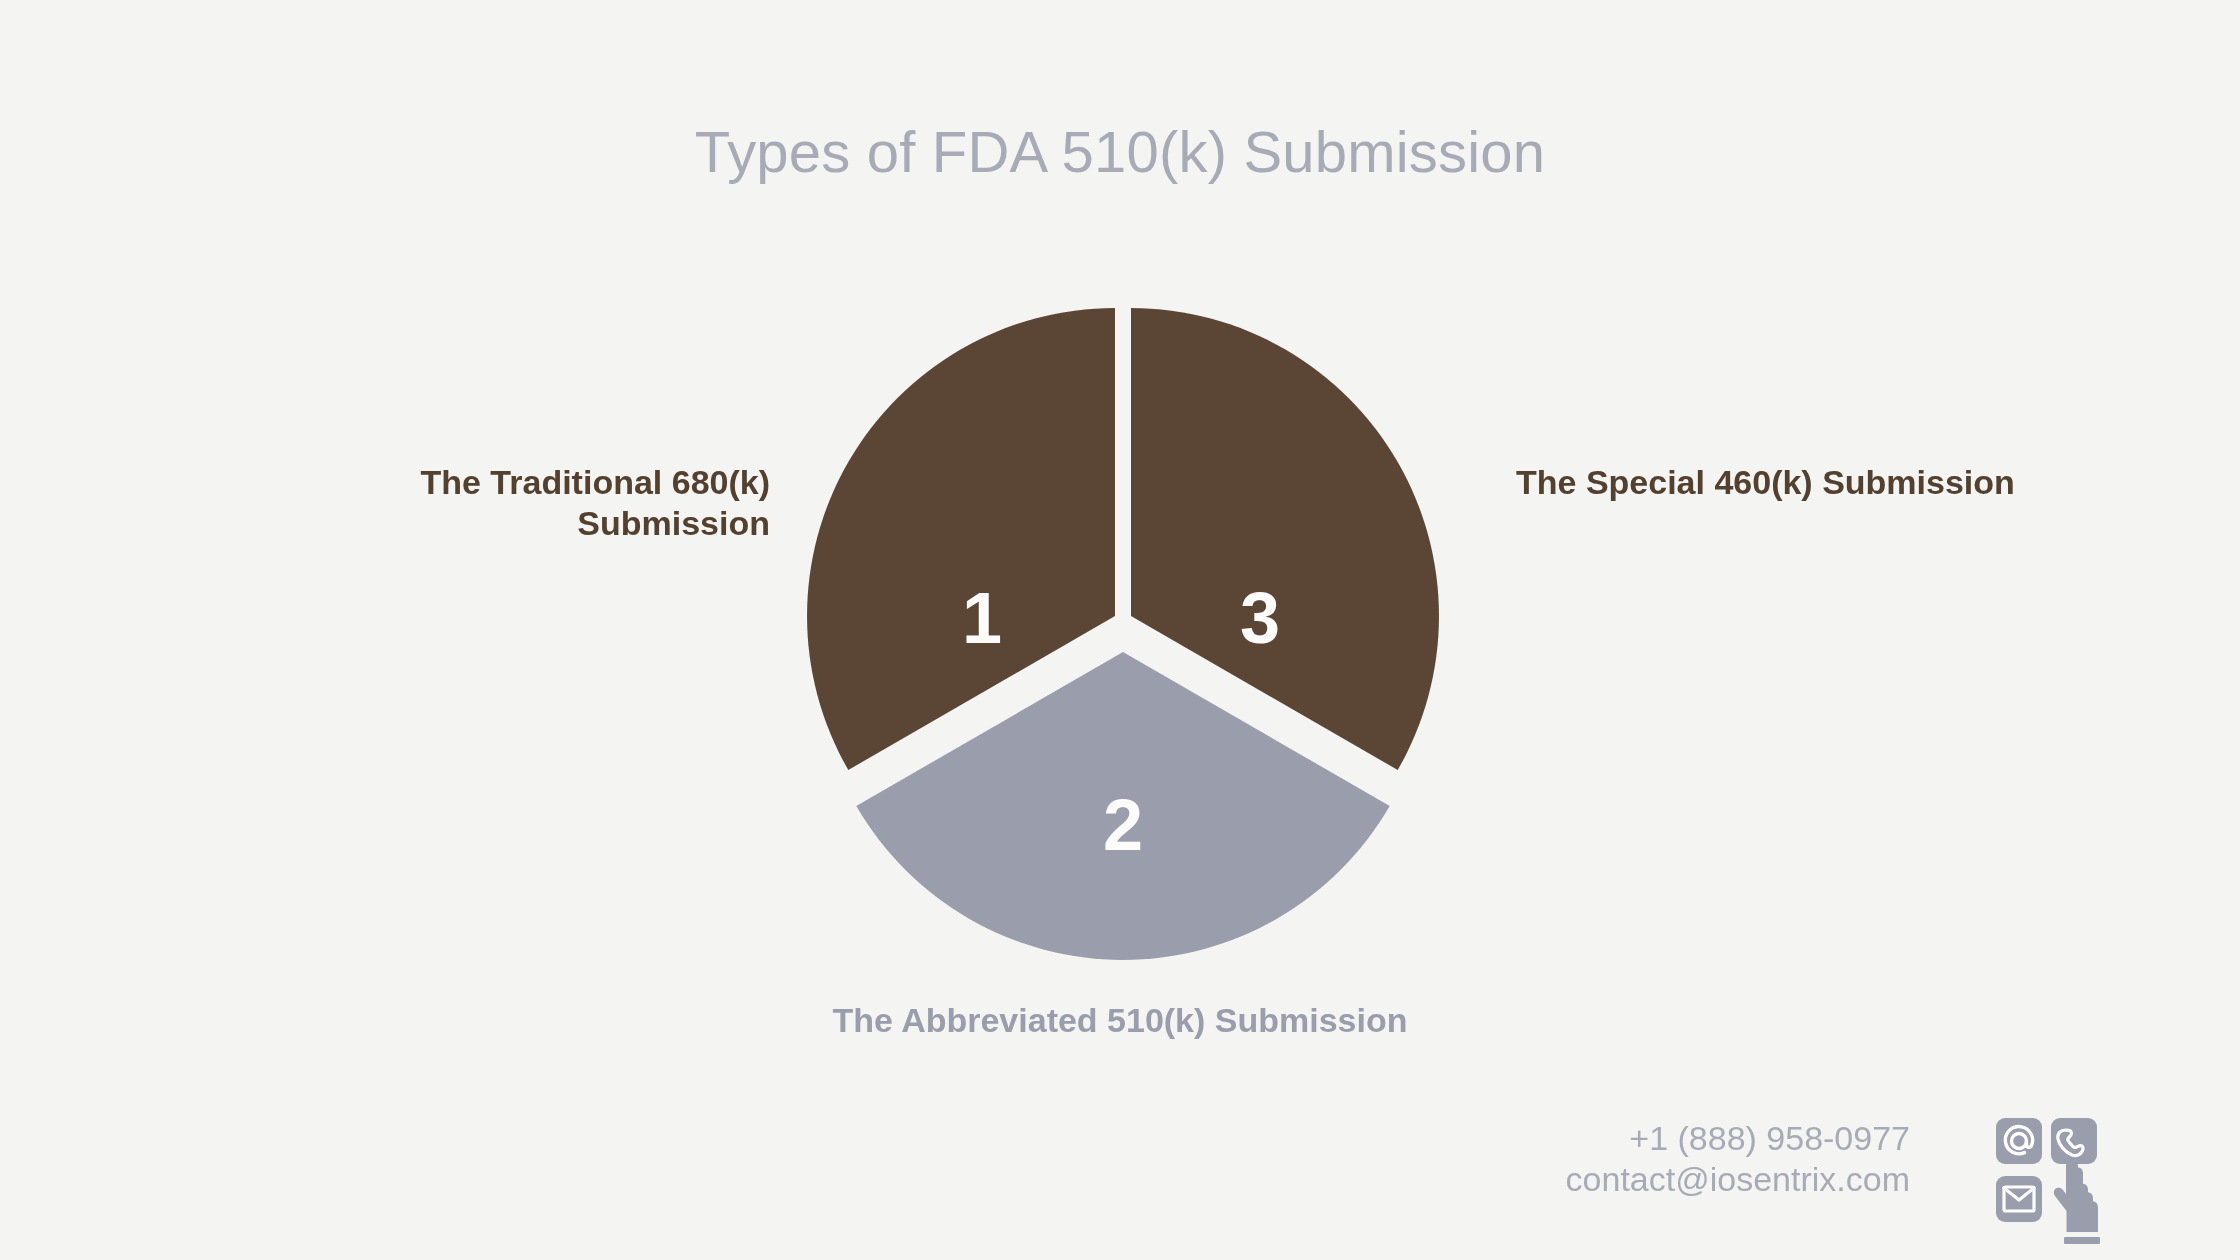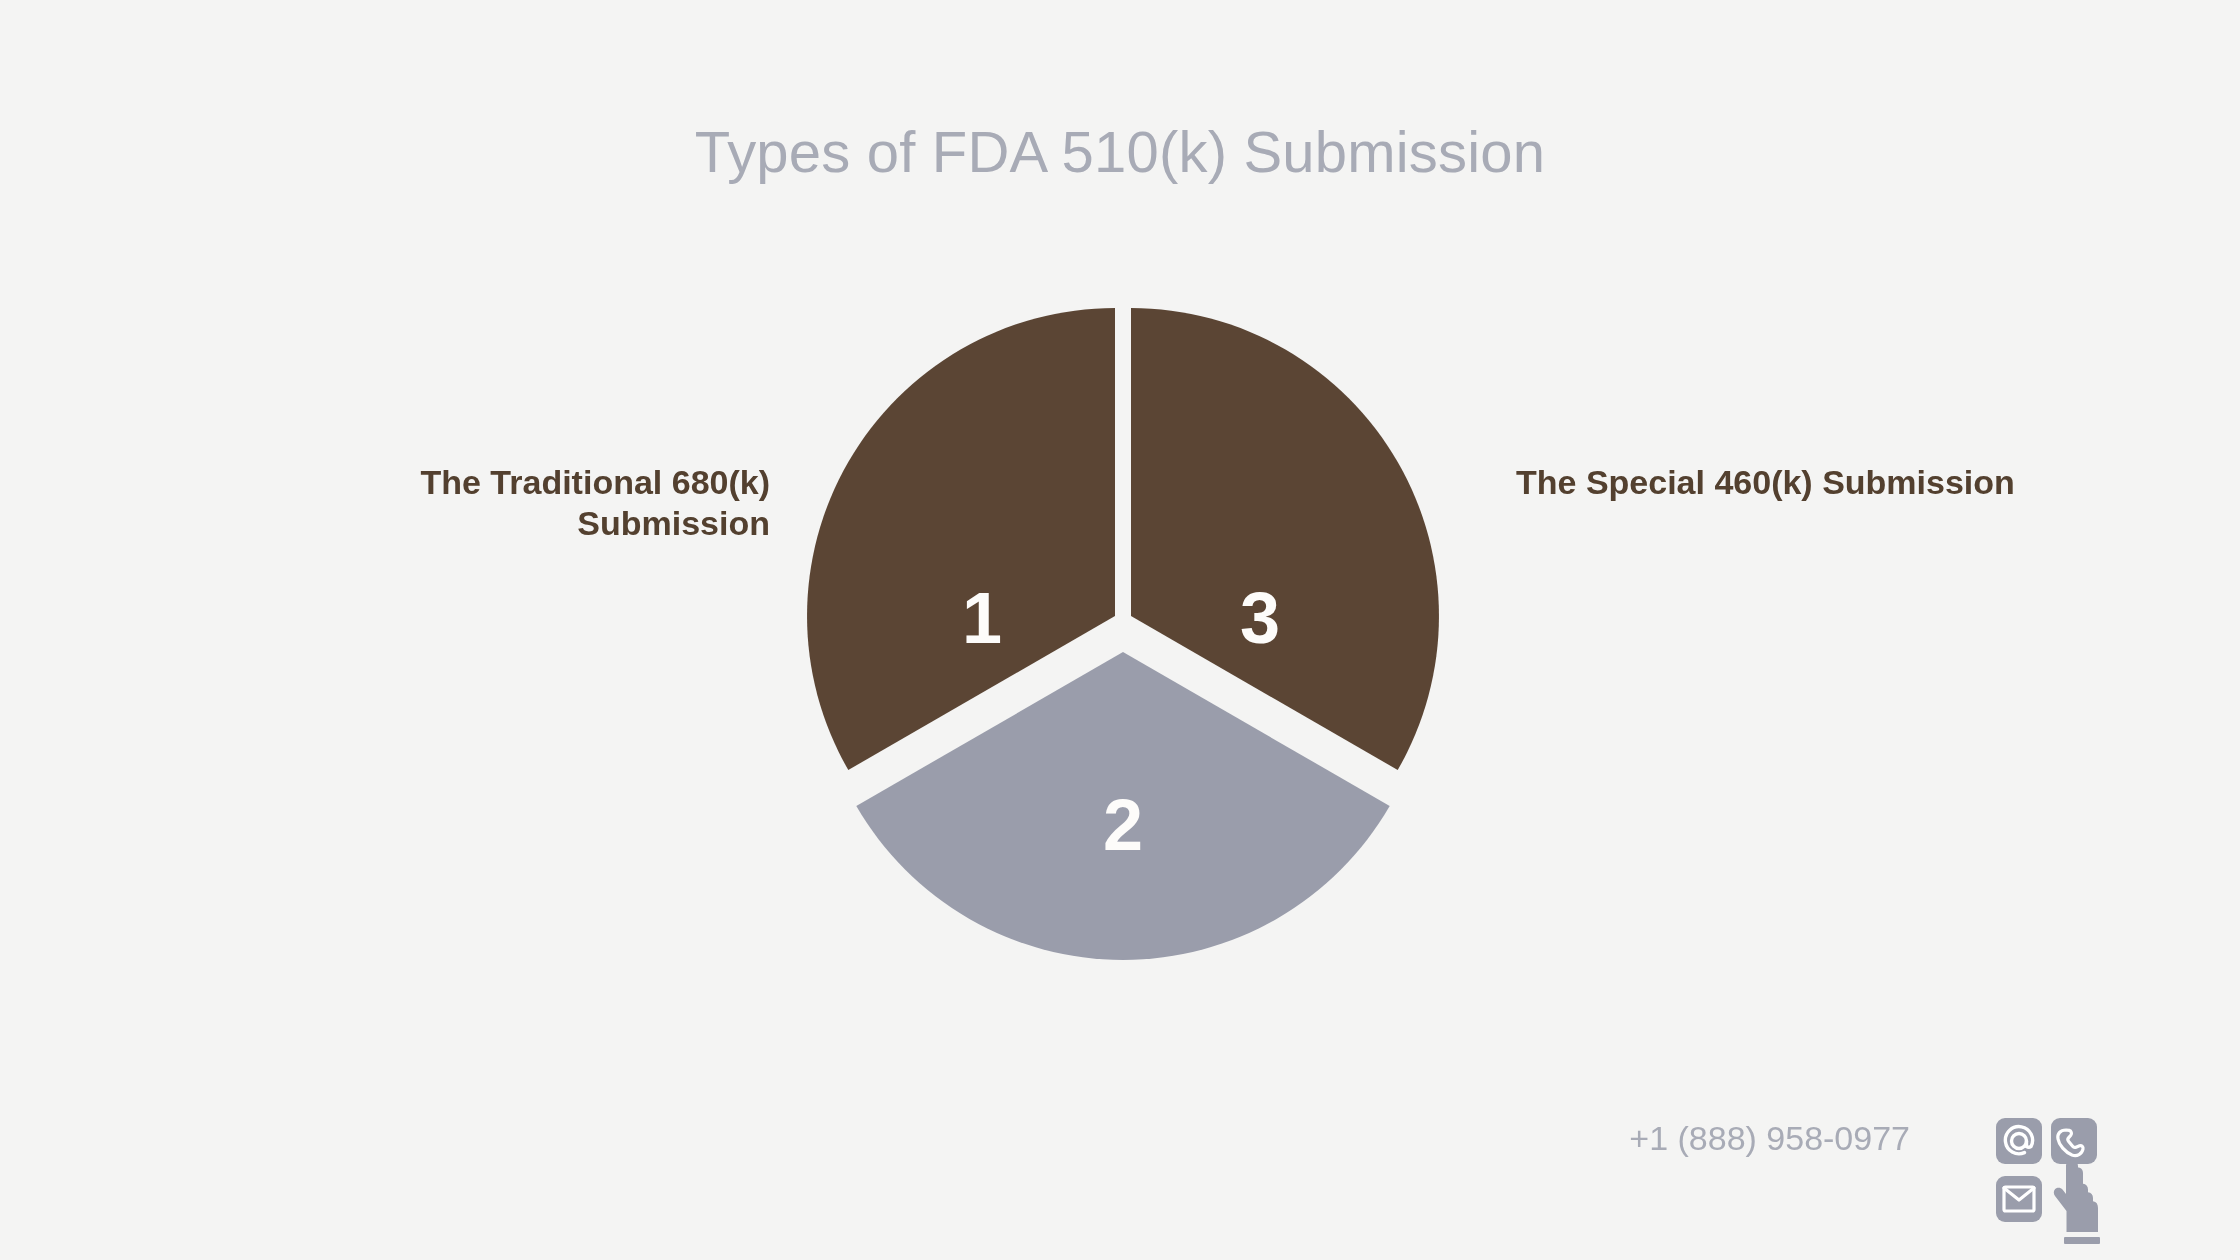--- a/index.html
+++ b/index.html
@@ -156,24 +156,26 @@
                  Z" fill="#9a9dab"></path>
         <text class="slice-number" x="363" y="545">2</text>
       </g>
     </svg>
   </div>
 
   <div class="label label-left">The Traditional 680(k) Submission</div>
 
   <div class="label label-right">The Special 460(k) Submission</div>
 
+  <div class="label label-bottom">The Abbreviated 510(k) Submission</div>
 
 
   <div class="contact-block">
     <span class="contact-line">+1 (888) 958-0977</span>
+    <span class="contact-line">contact@iosentrix.com</span>
   </div>
 
   <div class="footer-icons">
     <svg width="150" height="130" viewBox="0 0 150 130" xmlns="http://www.w3.org/2000/svg">
 
       <g>
         <rect x="2" y="2" width="46" height="46" rx="9" fill="#9a9dab"></rect>
         <g fill="none" stroke="#ffffff" stroke-width="3.4" stroke-linecap="round">
           <circle cx="25" cy="25" r="7.5"></circle>
           <path d="M 32.5 25 L 32.5 30.5 A 4.4 4.4 0 0 0 37 30.5

